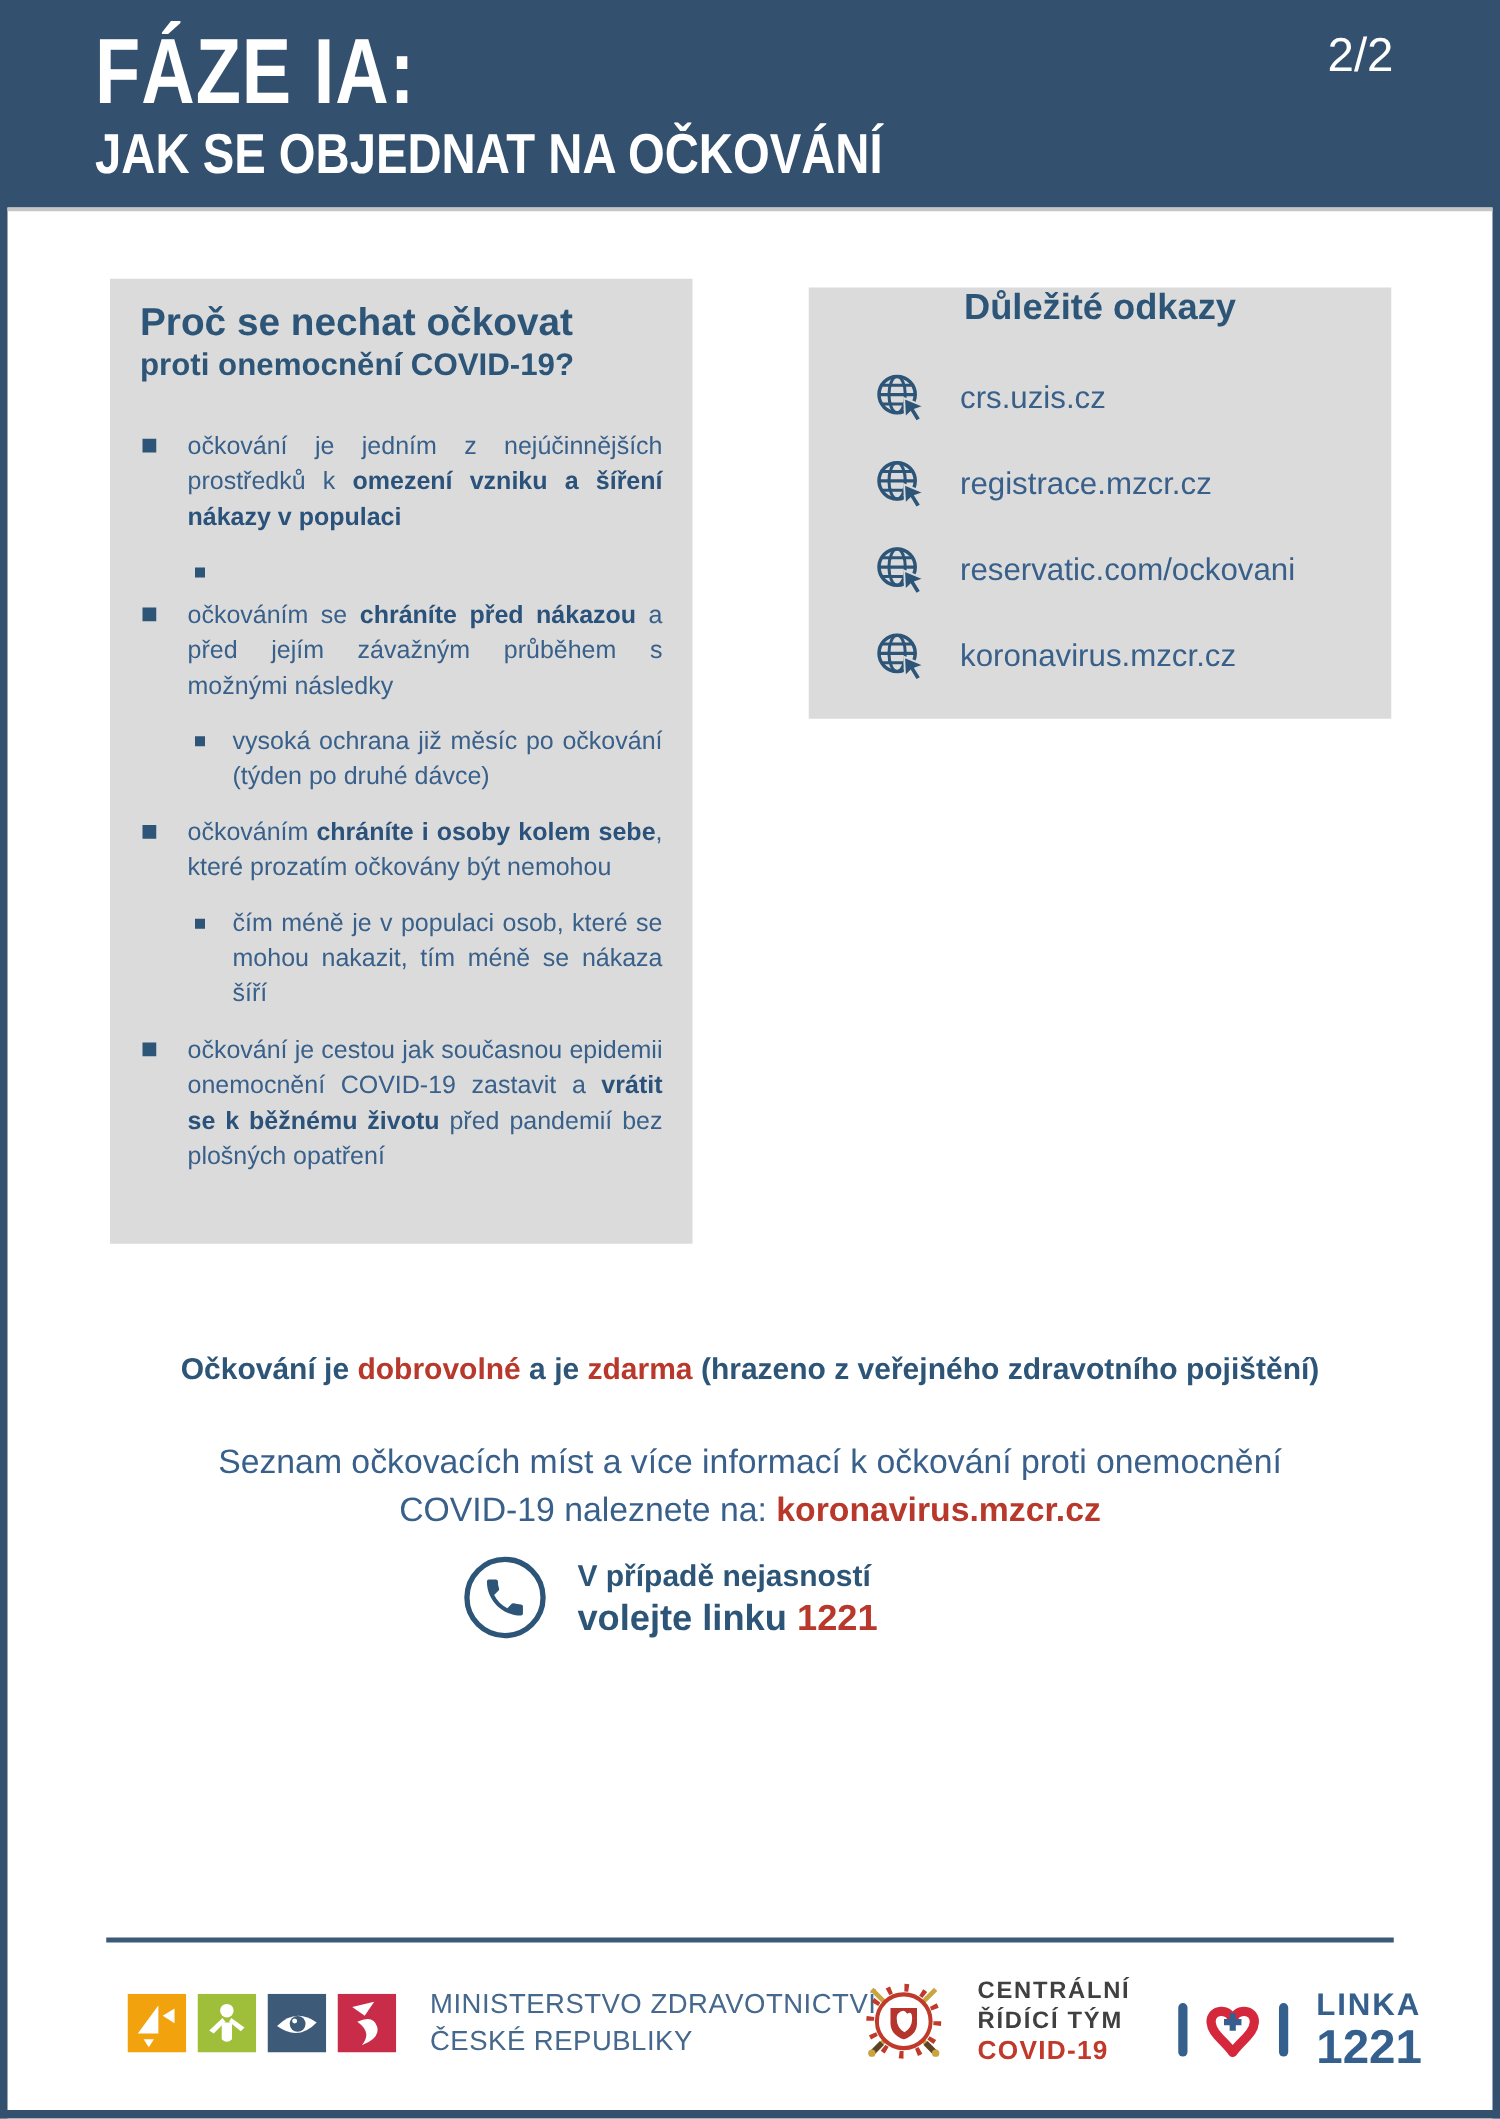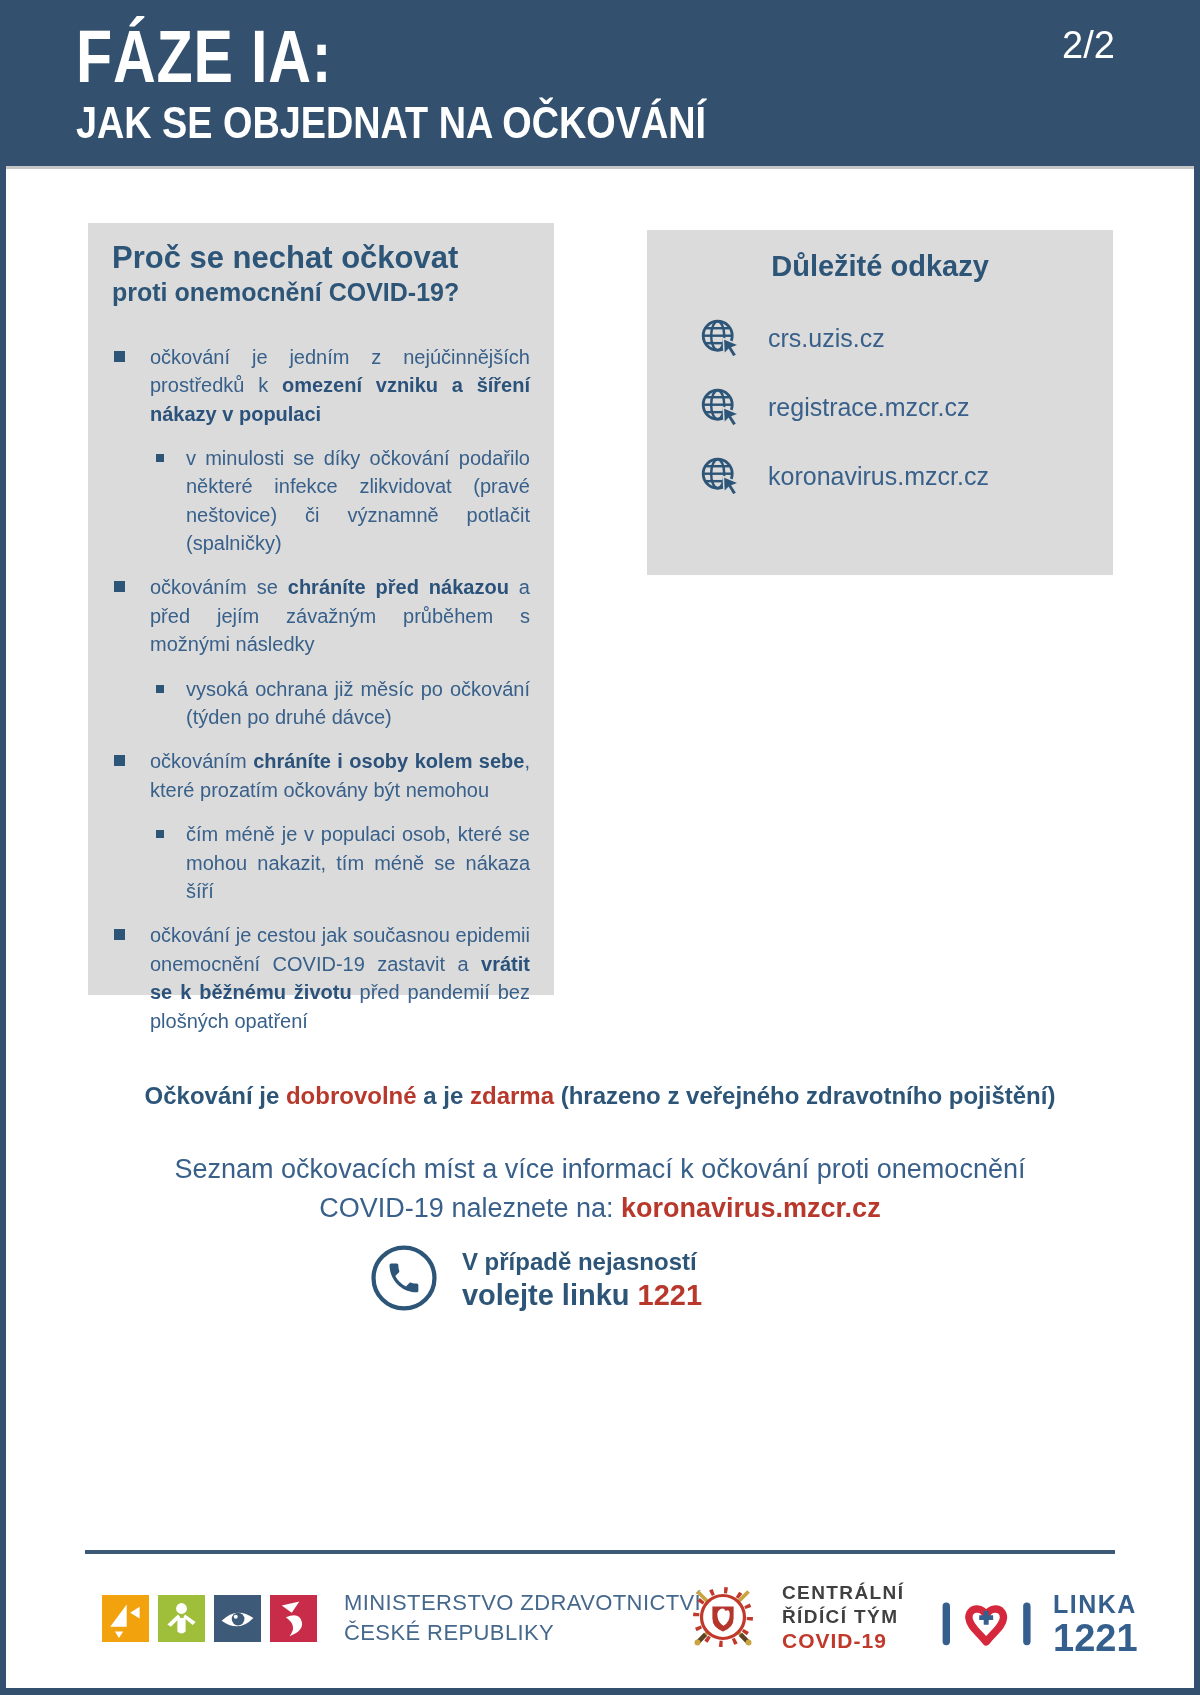--- a/index.html
+++ b/index.html
@@ -28,21 +28,21 @@
   .bullet{display:flex;margin-bottom:16px;color:#38608a;font-size:20px;line-height:1.42;}
   .bullet .mk{flex:0 0 auto;background:#2d5578;}
   .bullet.level1 .mk{width:11px;height:11px;margin:8px 25px 0 2px;}
   .bullet.level2{padding-left:44px;}
   .bullet.level2 .mk{width:8px;height:8px;margin:10px 22px 0 0;}
   .bullet .txt{flex:1;text-align:justify;}
   .bullet .txt .bold{font-weight:bold;color:#2b527a;}
 
   
   .links-box{position:absolute;left:647px;top:230px;width:466px;height:345px;background:#dbdbdb;
-             box-sizing:border-box;padding-top:20px;}
+             box-sizing:border-box;}
   .links-title{text-align:center;font-size:29px;font-weight:bold;color:#2d5578;}
   .link-rows{margin-top:32px;padding-left:52px;}
   .link-row{display:flex;align-items:center;height:46px;margin-bottom:23px;cursor:pointer;}
   .link-row svg{width:43px;height:43px;flex:0 0 auto;}
   .link-text{margin-left:26px;font-size:25px;color:#38608a;}
 
   
   .voluntary{position:absolute;left:0;top:1082px;width:1200px;text-align:center;
              font-size:24px;font-weight:bold;color:#2d5578;}
   .voluntary .red{color:#b8392c;}
@@ -88,21 +88,20 @@
   <div class="why-box">
     <div class="why-title">Proč se nechat očkovat</div>
     <div class="why-sub">proti onemocnění COVID-19?</div>
     <div class="bullets">
         <div class="bullet level1">
           <span class="mk"></span>
           <span class="txt"><span>očkování je jedním z nejúčinnějších prostředků k </span><span class="bold">omezení vzniku a šíření nákazy v populaci</span></span>
         </div>
         <div class="bullet level2">
           <span class="mk"></span>
-          <span class="txt"><span>v minulosti se díky očkování podařilo některé infekce zlikvidovat (pravé neštovice) či významně potlačit (spalničky)</span></span>
         </div>
         <div class="bullet level1">
           <span class="mk"></span>
           <span class="txt"><span>očkováním se </span><span class="bold">chráníte před nákazou</span><span> a před jejím závažným průběhem s možnými následky</span></span>
         </div>
         <div class="bullet level2">
           <span class="mk"></span>
           <span class="txt"><span>vysoká ochrana již měsíc po očkování (týden po druhé dávce)</span></span>
         </div>
         <div class="bullet level1">
@@ -141,20 +140,33 @@
     <g fill="none" stroke="#2d5578" stroke-width="3">
       <circle cx="20" cy="20" r="15.5"></circle>
       <ellipse cx="20" cy="20" rx="7" ry="15.5" stroke-width="2.6"></ellipse>
       <line x1="5" y1="20" x2="35" y2="20" stroke-width="2.6"></line>
       <line x1="7.5" y1="12" x2="32.5" y2="12" stroke-width="2.6"></line>
       <line x1="7.5" y1="28" x2="32.5" y2="28" stroke-width="2.6"></line>
     </g>
     <path d="M26 23 L43 30 L35.5 32.7 L40.5 40.6 L36.3 43 L31.5 35 L26.8 39.8 Z" fill="#2d5578" stroke="#dbdbdb" stroke-width="1.6"></path>
   </svg>
           <span class="link-text">registrace.mzcr.cz</span>
+        </div>
+        <div class="link-row">
+          <svg viewBox="0 0 46 46" xmlns="http://www.w3.org/2000/svg">
+    <g fill="none" stroke="#2d5578" stroke-width="3">
+      <circle cx="20" cy="20" r="15.5"></circle>
+      <ellipse cx="20" cy="20" rx="7" ry="15.5" stroke-width="2.6"></ellipse>
+      <line x1="5" y1="20" x2="35" y2="20" stroke-width="2.6"></line>
+      <line x1="7.5" y1="12" x2="32.5" y2="12" stroke-width="2.6"></line>
+      <line x1="7.5" y1="28" x2="32.5" y2="28" stroke-width="2.6"></line>
+    </g>
+    <path d="M26 23 L43 30 L35.5 32.7 L40.5 40.6 L36.3 43 L31.5 35 L26.8 39.8 Z" fill="#2d5578" stroke="#dbdbdb" stroke-width="1.6"></path>
+  </svg>
+          <span class="link-text">reservatic.com/ockovani</span>
         </div>
         <div class="link-row">
           <svg viewBox="0 0 46 46" xmlns="http://www.w3.org/2000/svg">
     <g fill="none" stroke="#2d5578" stroke-width="3">
       <circle cx="20" cy="20" r="15.5"></circle>
       <ellipse cx="20" cy="20" rx="7" ry="15.5" stroke-width="2.6"></ellipse>
       <line x1="5" y1="20" x2="35" y2="20" stroke-width="2.6"></line>
       <line x1="7.5" y1="12" x2="32.5" y2="12" stroke-width="2.6"></line>
       <line x1="7.5" y1="28" x2="32.5" y2="28" stroke-width="2.6"></line>
     </g>

